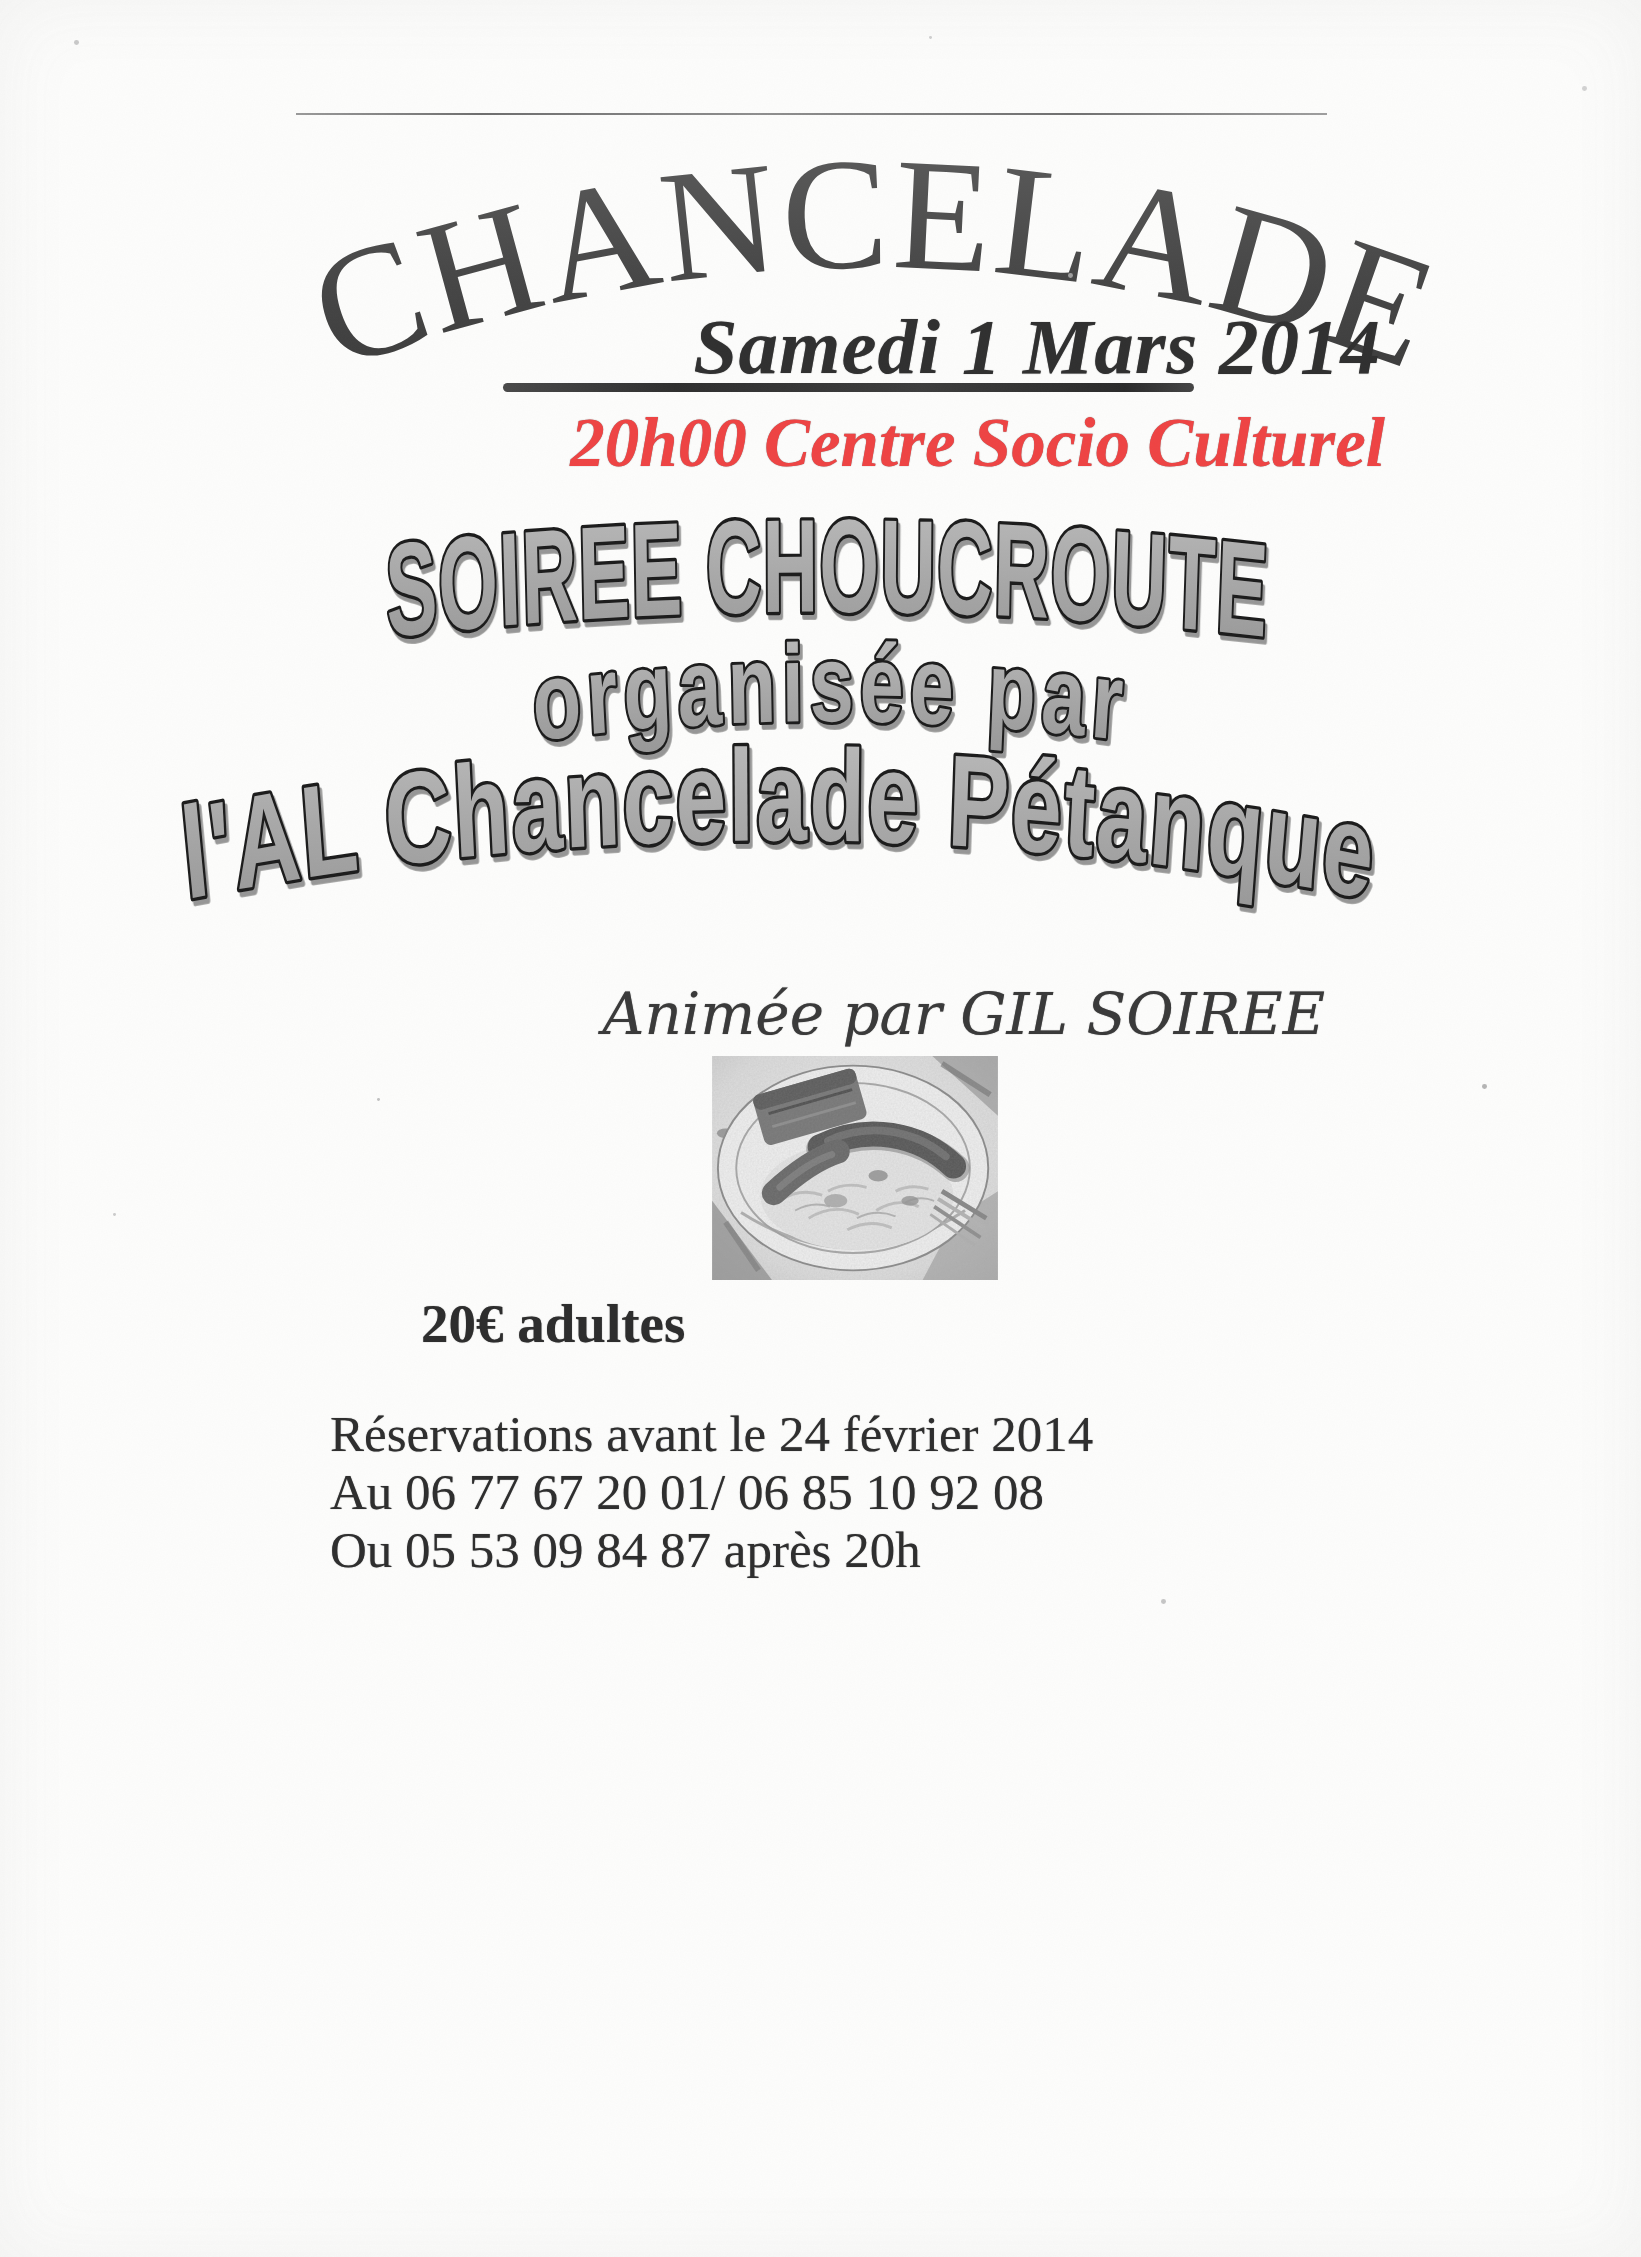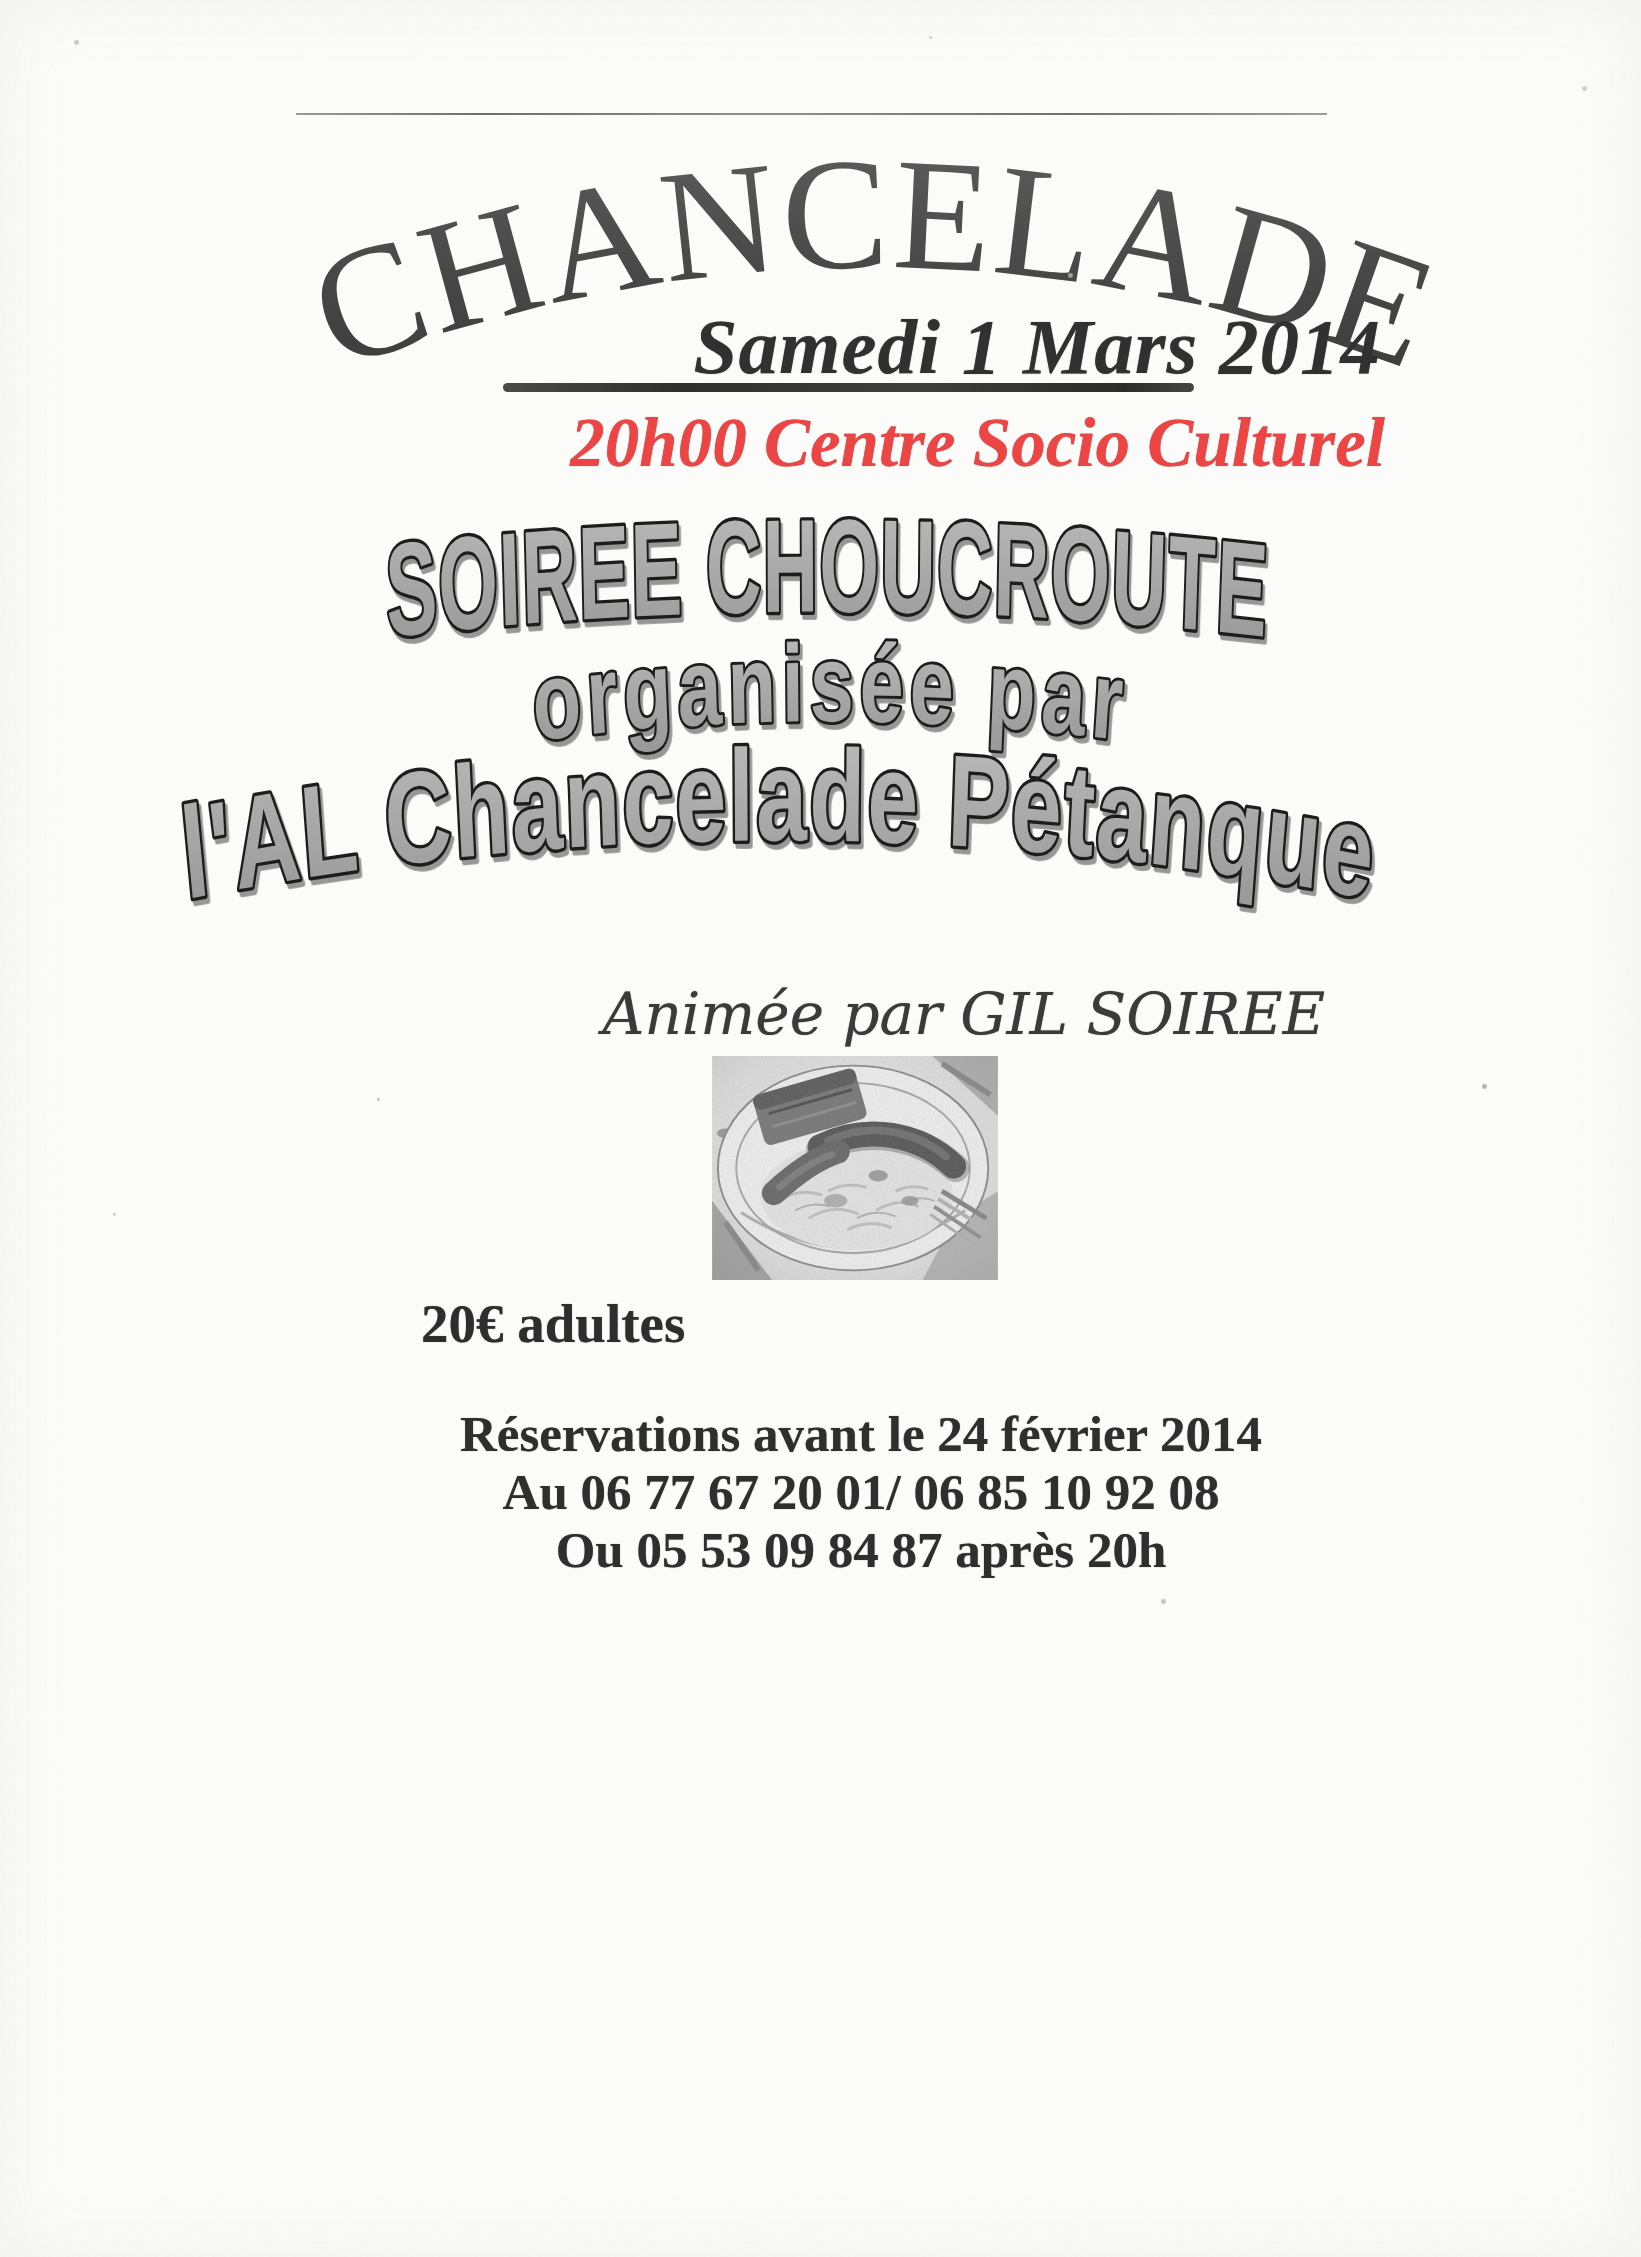--- a/index.html
+++ b/index.html
@@ -43,22 +43,22 @@
             font-family:"DejaVu Serif", serif; font-style:italic;
             font-size:58px; line-height:1; color:#3a3a3a; }
 
   .photo { position:absolute; left:712px; top:1056px; width:286px; height:224px; }
 
   .price { position:absolute; top:1296px; font-weight:bold; font-size:55px; line-height:1;
            color:#2d2d2d; white-space:nowrap; text-shadow:0 0 1px rgba(45,45,45,0.6);margin-left:12px; }
   .price-adults   { left:409px; }
   .price-children { left:787px; }
 
-  .resa { position:absolute; left:330px; top:1405px; width:1062px; text-align:center;
-          font-weight:bold; font-size:51px; line-height:58px; color:#2e2e2e;
+  .resa { position:absolute; left:330px; top:1405px; width:1062px; text-align:left;
+          font-weight:normal; font-size:51px; line-height:58px; color:#2e2e2e;
           text-shadow:0 0 1px rgba(46,46,46,0.6); }
 
   .specks { position:absolute; left:0; top:0; width:2.9px; height:2.9px; border-radius:50%;
             background:transparent;
             box-shadow: 75px 41px 0 1px #c9c9c9,
                         1069px 274px 0 1px #9f9f9f,
                         1483px 1085px 0 1px #b5b5b5,
                         377px 1098px 0 0 #c2c2c2,
                         1162px 1600px 0 1px #c6c6c6,
                         929px 36px 0 0 #cfcfcf,

